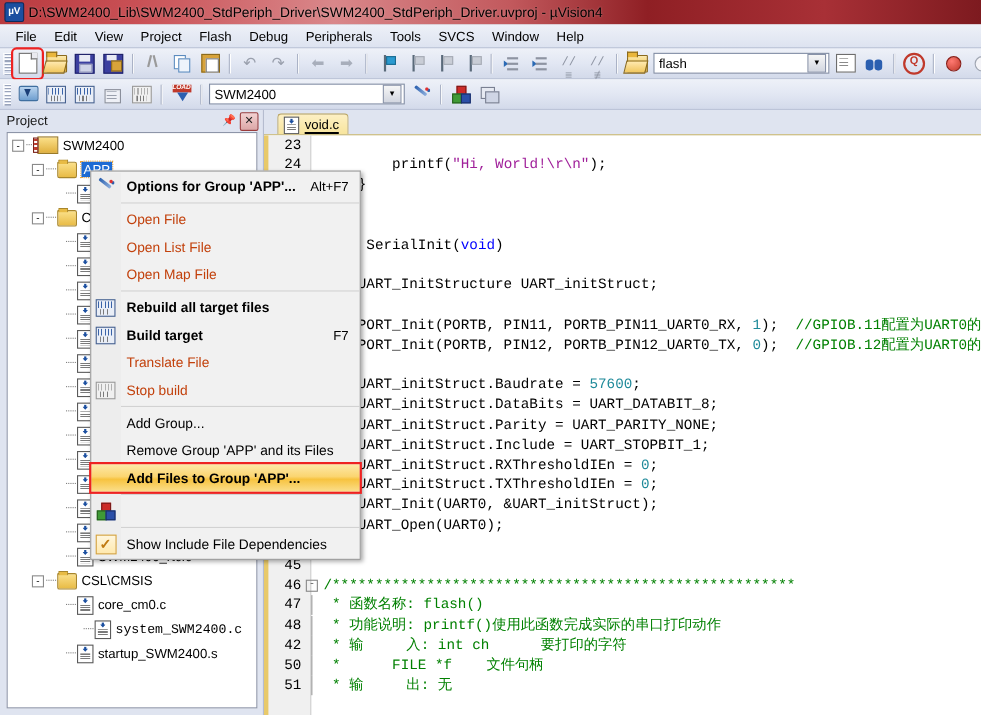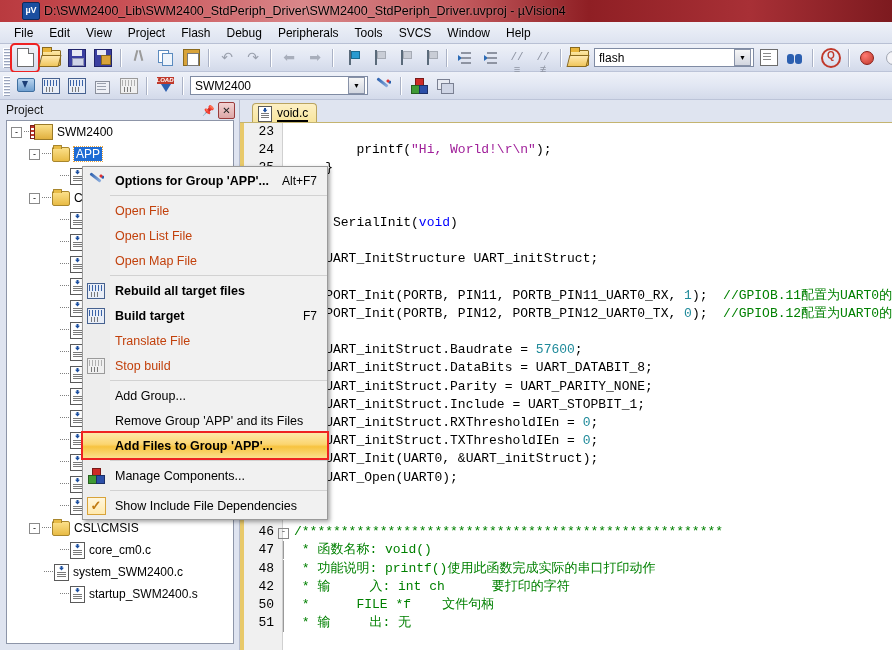--- a/index.html
+++ b/index.html
@@ -12,21 +12,21 @@
   }
   
   #titlebar{
     position:absolute;left:0;top:0;width:892px;height:22px;
     background:linear-gradient(to right,#b93a3f 0%,#c95055 14%,#d9878a 34%,#c2595d 52%,#8f1f24 66%,#a83036 84%,#7d1a1f 100%);
     border-bottom:1px solid #7a1418;
     display:flex;align-items:center;
     overflow:hidden;
   }
   #titlebar .ticon{
-    width:16px;height:16px;margin:0 4px 0 22px;flex:0 0 auto;
+    width:16px;height:16px;margin:0 4px 0 4px;flex:0 0 auto;
     background:#1b4fa0;border:1px solid #0d2a5c;border-radius:2px;
     color:#fff;font-size:9px;line-height:14px;text-align:center;font-weight:bold;
     font-family:"Liberation Sans", sans-serif;
   }
   #titlebar .ttext{
     color:#000;font-size:12.5px;white-space:nowrap;
     font-family:"Liberation Sans", sans-serif;
     text-shadow:0 0 2px rgba(255,255,255,.35);
   }
   
@@ -179,21 +179,21 @@
     font-family:"Liberation Mono","DejaVu Sans Mono",monospace;font-size:13px;
   }
   .fold{width:11px;flex:0 0 auto;text-align:center;color:#555;font-size:10px;}
   .ctext{flex:1 1 auto;padding-left:5px;color:#000;overflow:hidden;}
   .kw{color:#0000ff;}
   .str{color:#a0209a;}
   .num{color:#1f8a9a;}
   .cmt{color:#008000;}
   
   #ctxmenu{
-    position:absolute;left:82px;top:166px;width:246px;
+    position:absolute;left:82px;top:155px;width:246px;
     background:#f1f1f1;border:1px solid #9a9a9a;
     box-shadow:2px 2px 4px rgba(0,0,0,.35);
     z-index:40;padding:1px 0;box-sizing:border-box;
   }
   #ctxgutter{position:absolute;left:1px;top:1px;width:26px;bottom:1px;background:#ededed;}
   .cmi{
     position:relative;display:flex;align-items:center;height:25px;
     font-size:12.5px;color:#000;cursor:default;padding-left:0;
   }
   .cmi .cmicon{width:26px;height:25px;flex:0 0 auto;display:flex;align-items:center;justify-content:center;position:relative;z-index:2;}
@@ -587,21 +587,21 @@
         <span class="dots"></span>
         <span class="ico-folder"></span>
         <span class="tlabel">CSL\CMSIS</span>
       </div>
       <div class="tnode" style="padding-left: 40px;">
         <span class="ind" style="width: 13px;"></span>
         <span class="dots"></span>
         <span class="ico-file"></span>
         <span class="tlabel">core_cm0.c</span>
       </div>
-      <div class="tnode" style="padding-left: 24px;">
+      <div class="tnode" style="padding-left: 56px; font-family: Liberation Mono, monospace;">
         <span class="ind" style="width: 13px;"></span>
         <span class="dots"></span>
         <span class="ico-file"></span>
         <span class="tlabel">system_SWM2400.c</span>
       </div>
       <div class="tnode" style="padding-left: 40px;">
         <span class="ind" style="width: 13px;"></span>
         <span class="dots"></span>
         <span class="ico-file"></span>
         <span class="tlabel">startup_SWM2400.s</span>
@@ -636,21 +636,21 @@
         <div class="cline"><span class="lnum">36</span><span class="fold"></span><span class="ctext">    UART_initStruct.DataBits = UART_DATABIT_8;</span></div>
         <div class="cline"><span class="lnum">37</span><span class="fold"></span><span class="ctext">    UART_initStruct.Parity = UART_PARITY_NONE;</span></div>
         <div class="cline"><span class="lnum">38</span><span class="fold"></span><span class="ctext">    UART_initStruct.Include = UART_STOPBIT_1;</span></div>
         <div class="cline"><span class="lnum">39</span><span class="fold"></span><span class="ctext">    UART_initStruct.RXThresholdIEn = <span class="num">0</span>;</span></div>
         <div class="cline"><span class="lnum">40</span><span class="fold"></span><span class="ctext">    UART_initStruct.TXThresholdIEn = <span class="num">0</span>;</span></div>
         <div class="cline"><span class="lnum">42</span><span class="fold"></span><span class="ctext">    UART_Init(UART0, &amp;UART_initStruct);</span></div>
         <div class="cline"><span class="lnum">43</span><span class="fold"></span><span class="ctext">    UART_Open(UART0);</span></div>
         <div class="cline"><span class="lnum">44</span><span class="fold"></span><span class="ctext">}</span></div>
         <div class="cline"><span class="lnum">45</span><span class="fold"></span><span class="ctext"></span></div>
         <div class="cline"><span class="lnum">46</span><span class="fold"><span style="display:inline-block;width:9px;height:9px;border:1px solid #888;line-height:7px;font-size:9px;">-</span></span><span class="ctext"><span class="cmt">/******************************************************</span></span></div>
-        <div class="cline"><span class="lnum">47</span><span class="fold"><span style="display:inline-block;width:1px;height:18px;background:#999;"></span></span><span class="ctext"><span class="cmt"> * 函数名称: void()</span></span></div>
+        <div class="cline"><span class="lnum">47</span><span class="fold"><span style="display:inline-block;width:1px;height:18px;background:#999;"></span></span><span class="ctext"><span class="cmt"> * 函数名称: flash()</span></span></div>
         <div class="cline"><span class="lnum">48</span><span class="fold"><span style="display:inline-block;width:1px;height:18px;background:#999;"></span></span><span class="ctext"><span class="cmt"> * 功能说明: printf()使用此函数完成实际的串口打印动作</span></span></div>
         <div class="cline"><span class="lnum">42</span><span class="fold"><span style="display:inline-block;width:1px;height:18px;background:#999;"></span></span><span class="ctext"><span class="cmt"> * 输     入: int ch      要打印的字符</span></span></div>
         <div class="cline"><span class="lnum">50</span><span class="fold"><span style="display:inline-block;width:1px;height:18px;background:#999;"></span></span><span class="ctext"><span class="cmt"> *      FILE *f    文件句柄</span></span></div>
         <div class="cline"><span class="lnum">51</span><span class="fold"><span style="display:inline-block;width:1px;height:18px;background:#999;"></span></span><span class="ctext"><span class="cmt"> * 输     出: 无</span></span></div>
       </div>
   </div>
 </div>
 
 <div id="ctxmenu">
   <div id="ctxgutter"></div>
@@ -723,21 +723,20 @@
       </div>
       <div class="cmsep"></div>
       <div class="cmi">
         <span class="cmicon">
           <span class="ic-comp">
             <i class="r"></i>
             <i class="g"></i>
             <i class="b"></i>
           </span>
         </span>
-        <span class="cmlabel">Manage Components...</span>
         <span class="cmkey"></span>
       </div>
       <div class="cmsep"></div>
       <div class="cmi">
         <span class="cmicon">
           <span class="ic-check">✓</span>
         </span>
         <span class="cmlabel">Show Include File Dependencies</span>
         <span class="cmkey"></span>
       </div>

